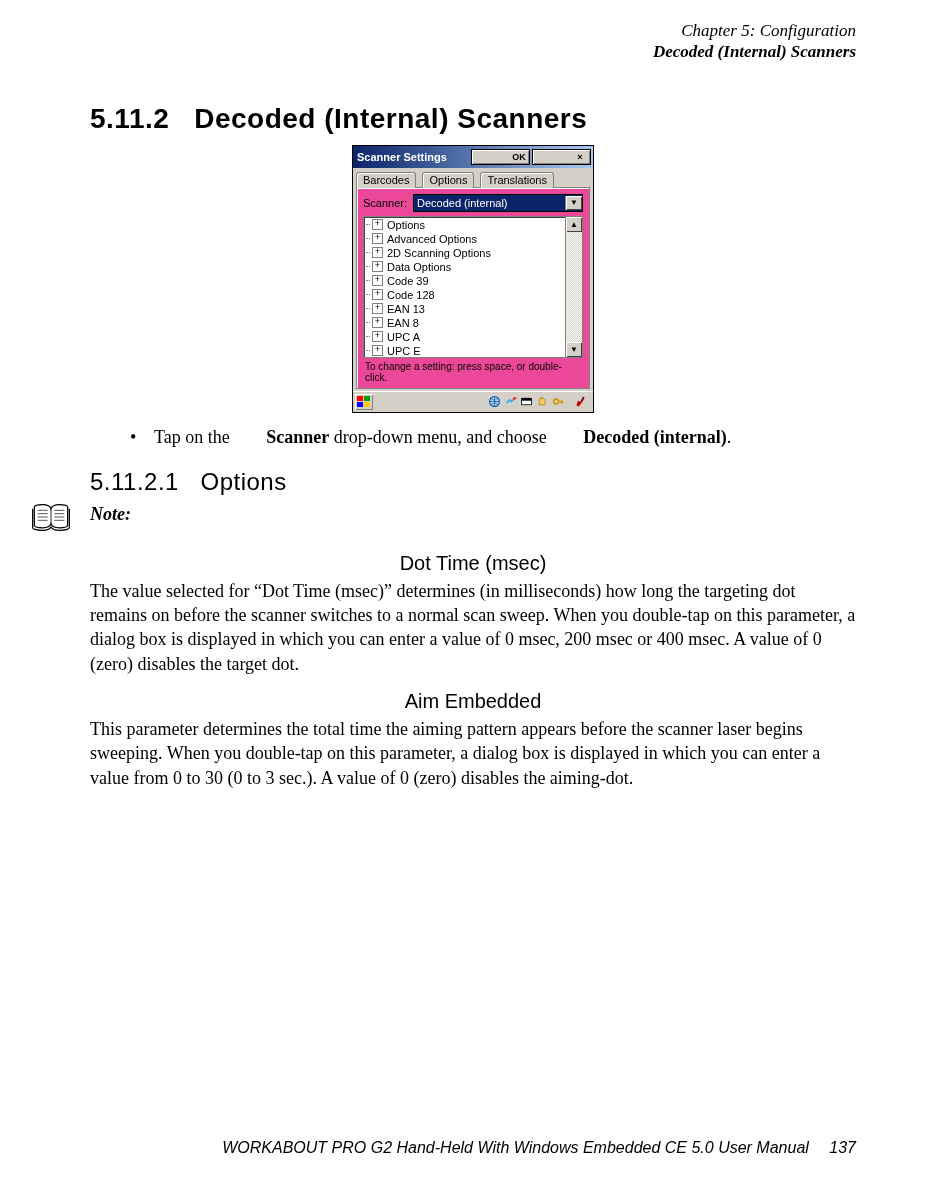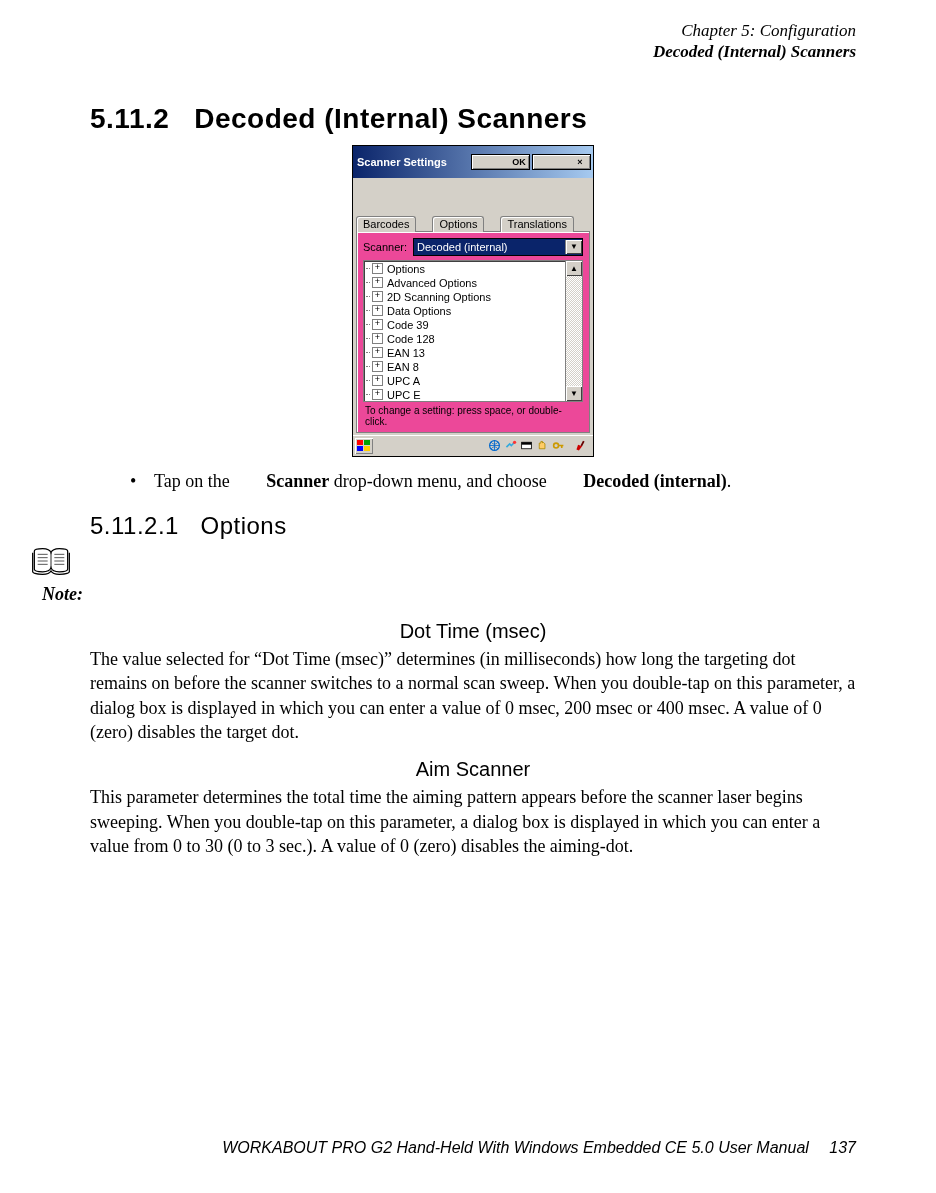--- a/index.html
+++ b/index.html
@@ -70,21 +70,20 @@
   .instruction-text {
     flex: 1;
   }
   .instruction-text b { font-weight: bold; margin-left: 32px; }
   .note-row {
     display: flex;
     align-items: flex-start;
     font-size: 18px;
     line-height: 1.35;
     margin: 6px 0 12px -60px;
-    flex-direction: column;
   }
   .note-icon {
     width: 48px;
     flex-shrink: 0;
   }
   .note-icon svg { width: 42px; height: 30px; }
   .note-label {
     font-style: italic;
     font-weight: bold;
     margin-right: 16px;
@@ -116,21 +115,21 @@
     width: 240px;
     border: 1px solid #000;
     font-family: Tahoma, Arial, sans-serif;
     font-size: 11px;
     background: #d4d0c8;
     box-shadow: 0 0 0 1px #808080 inset;
   }
   .ce-titlebar {
     background: linear-gradient(to right, #0a246a, #a6caf0);
     color: #fff;
-    height: 32px;
+    height: 22px;
     display: flex;
     align-items: center;
     padding: 0 2px;
     font-weight: bold;
   }
   .ce-title { flex:1; padding-left: 2px; font-size: 11px; }
   .ce-btn {
     background: #d4d0c8;
     border: 1px solid #000;
     width: 20px;
@@ -144,25 +143,24 @@
     font-weight: bold;
     box-shadow: inset 1px 1px 0 #fff, inset -1px -1px 0 #808080;
     padding-left: 37px;
   }
   .ce-body {
     padding: 3px 3px 2px 3px;
     background: #d4d0c8;
   }
   .ce-tabs {
     display: flex;
-    gap: 14px;
+    gap: 4px;
     font-size: 11px;
     position: relative;
     top: 1px;
-    margin-top: 34px;
   }
   .ce-tab {
     border: 1px solid #808080;
     border-bottom: none;
     background: #d4d0c8;
     padding: 1px 6px;
     margin-right: 2px;
     border-radius: 3px 3px 0 0;
     box-shadow: inset 1px 1px 0 #fff;
     font-size: 11px;
@@ -451,21 +449,21 @@
         <path d="M9 10h12M9 14h12M9 18h12M9 22h12M29 10h12M29 14h12M29 18h12M29 22h12" stroke="#000" stroke-width="0.8"></path>
         <path d="M3 8 L3 31 C3 33 10 34 15 34 C20 34 24 32 25 30 C26 32 30 34 35 34 C40 34 47 33 47 31 L47 8" fill="none" stroke="#000" stroke-width="1.5"></path>
       </svg>
     </span>
     <span class="note-label">Note:</span>
   </div>
 
   <h4 class="h-small">Dot Time (msec)</h4>
   <p class="body-text">The value selected for “Dot Time (msec)” determines (in milliseconds) how long the targeting dot remains on before the scanner switches to a normal scan sweep. When you double-tap on this parameter, a dialog box is displayed in which you can enter a value of 0 msec, 200 msec or 400 msec. A value of 0 (zero) disables the target dot.</p>
 
-  <h4 class="h-small">Aim Scanner</h4>
+  <h4 class="h-small">Aim Embedded</h4>
   <p class="body-text">This parameter determines the total time the aiming pattern appears before the scanner laser begins sweeping. When you double-tap on this parameter, a dialog box is displayed in which you can enter a value from 0 to 30 (0 to 3 sec.). A value of 0 (zero) disables the aiming-dot.</p>
 
   <div class="footer">
     <span>WORKABOUT PRO G2 Hand-Held With Windows Embedded CE 5.0 User Manual</span>
     <span class="pg">137</span>
   </div>
 
 </div>
 
 </body></html>

